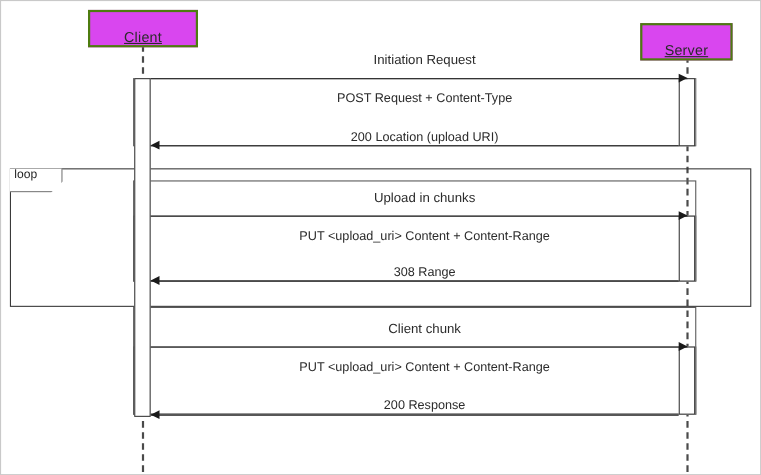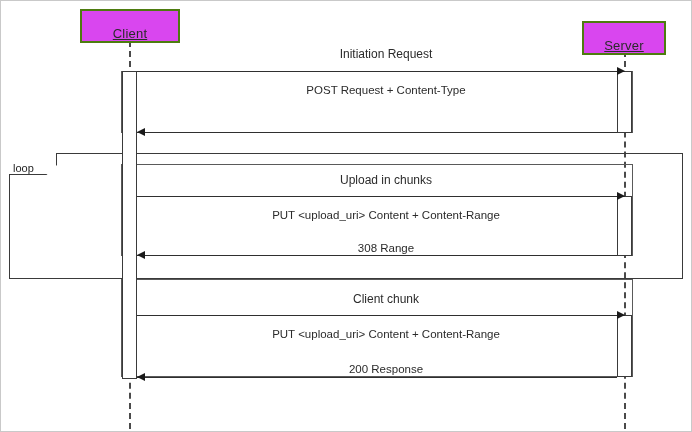--- a/index.html
+++ b/index.html
@@ -74,21 +74,21 @@
   }
   .loop-tab {
     position: absolute;
     box-sizing: border-box;
     background: #ffffff;
     border: 1px solid #3a3a3a;
     border-top: none;
     border-left: none;
     clip-path: polygon(0 0, 100% 0, 100% 55%, 78% 100%, 0 100%);
     display: flex;
-    align-items: flex-end;
+    align-items: flex-start;
     z-index: 5;
   }
   .loop-tab-label {
     font-size: 11px;
     color: #1f1f1f;
     padding-left: 4px;
   }
 
   
   .msg-line {
@@ -167,20 +167,21 @@
   <div class="activation" style="left:616px; top:70px; width:15px; height:62px;"></div>
   <div class="activation" style="left:616px; top:195px; width:15px; height:60px;"></div>
   <div class="activation" style="left:616px; top:314px; width:15px; height:62px;"></div>
 
   <div class="section-title" style="left:385px; top:46px;">Initiation Request</div>
 
   <div class="msg-label" style="left:385px; top:83px;">POST Request + Content-Type</div>
   <div class="msg-line" style="left:136px; top:70px; width:488px;"></div>
   <div class="arrow-head right" style="left:616px; top:66px;"></div>
 
+  <div class="msg-label" style="left:385px; top:118px;">200 Location (upload URI)</div>
   <div class="msg-line" style="left:136px; top:131px; width:480px;"></div>
   <div class="arrow-head left" style="left:136px; top:127px;"></div>
 
   <div class="section-title" style="left:385px; top:172px;">Upload in chunks</div>
 
   <div class="msg-label" style="left:385px; top:208px;">PUT &lt;upload_uri&gt; Content + Content-Range</div>
   <div class="msg-line" style="left:136px; top:195px; width:488px;"></div>
   <div class="arrow-head right" style="left:616px; top:191px;"></div>
 
   <div class="msg-label" style="left:385px; top:241px;">308 Range</div>

